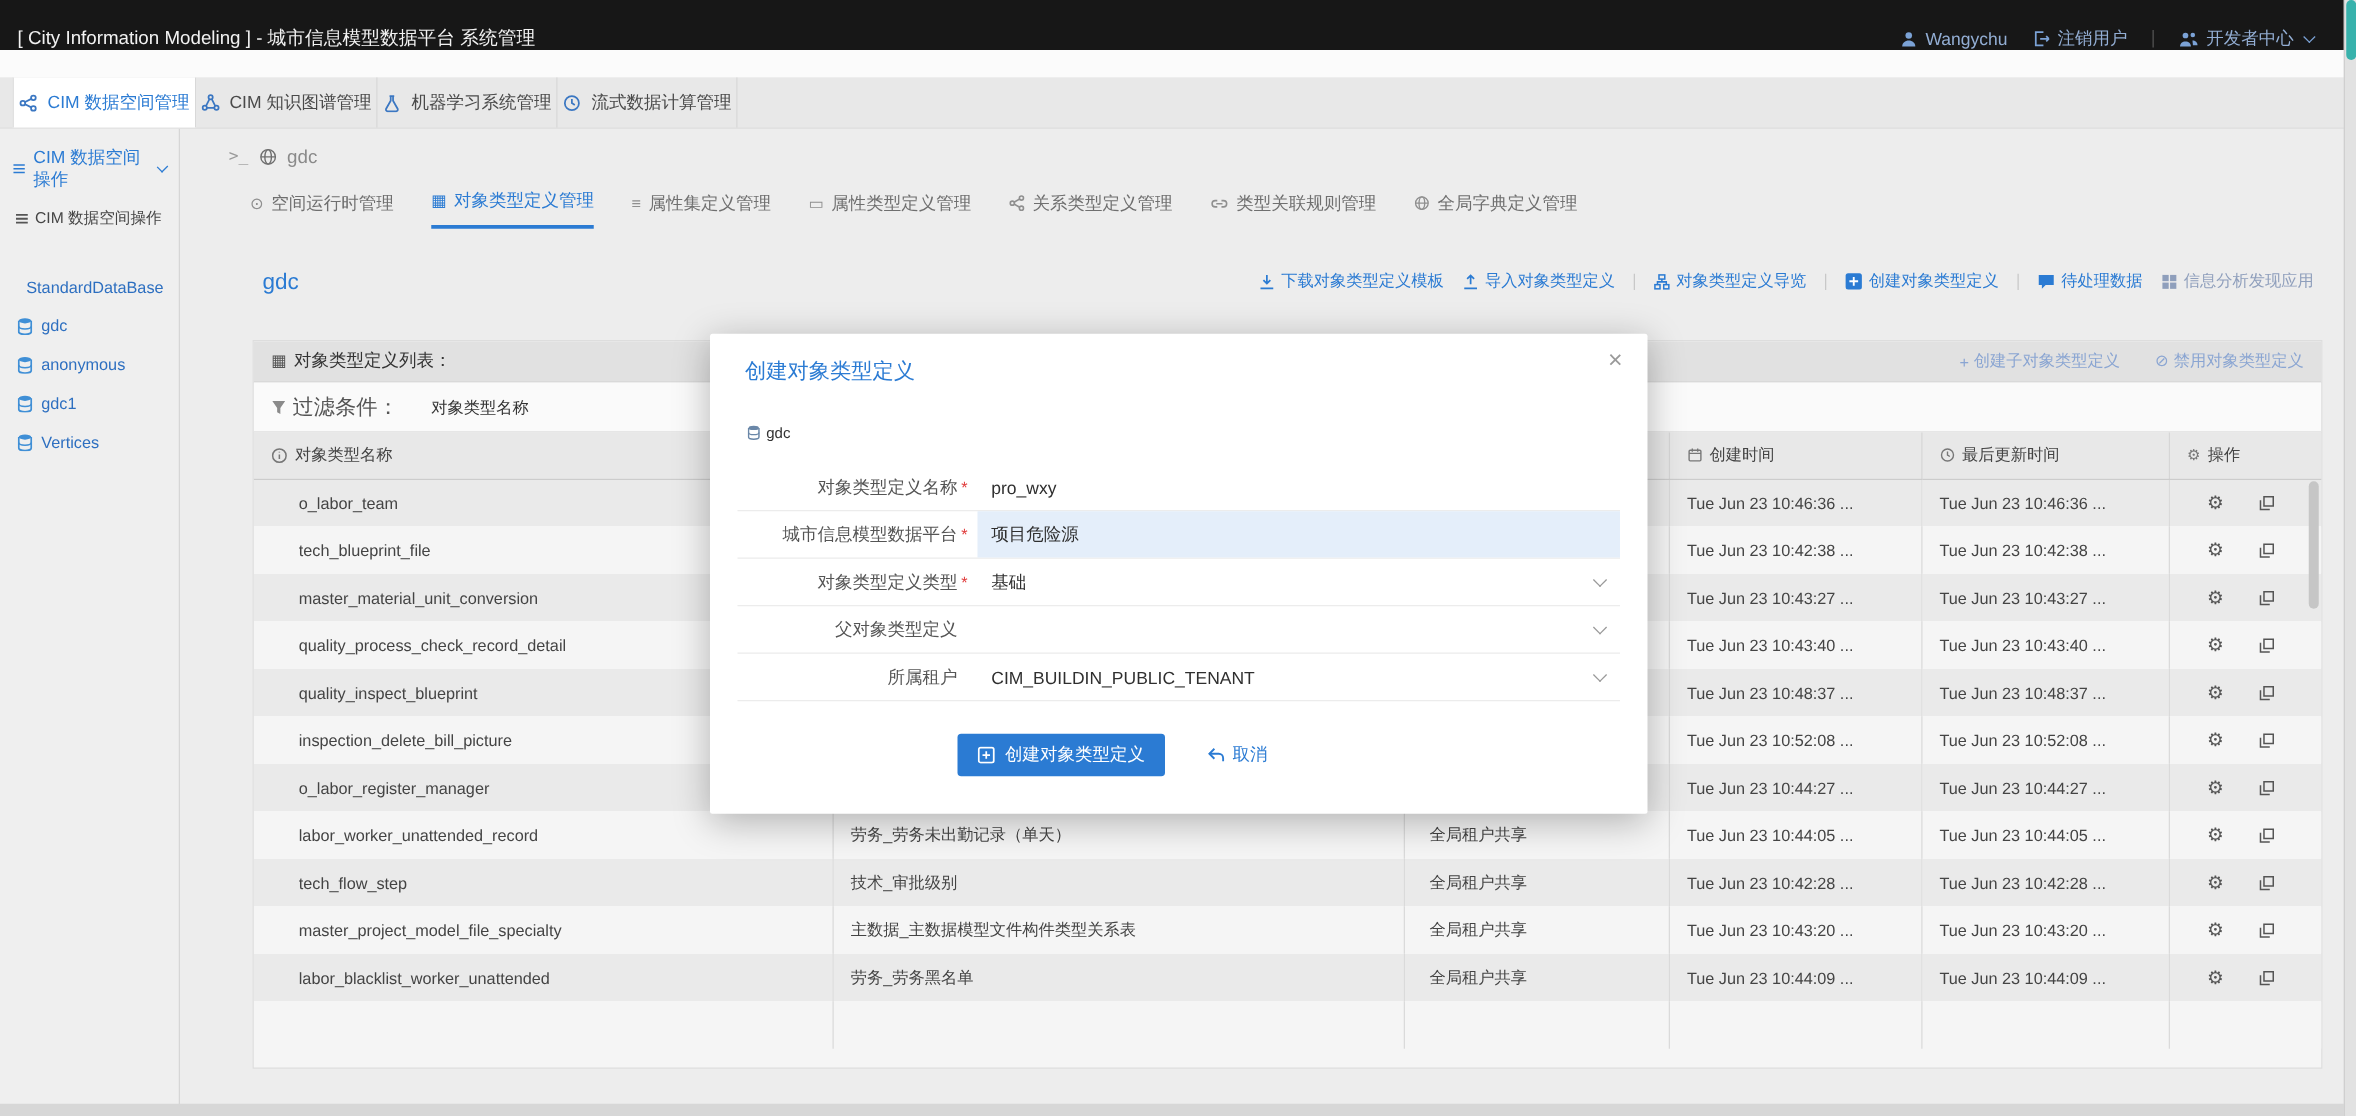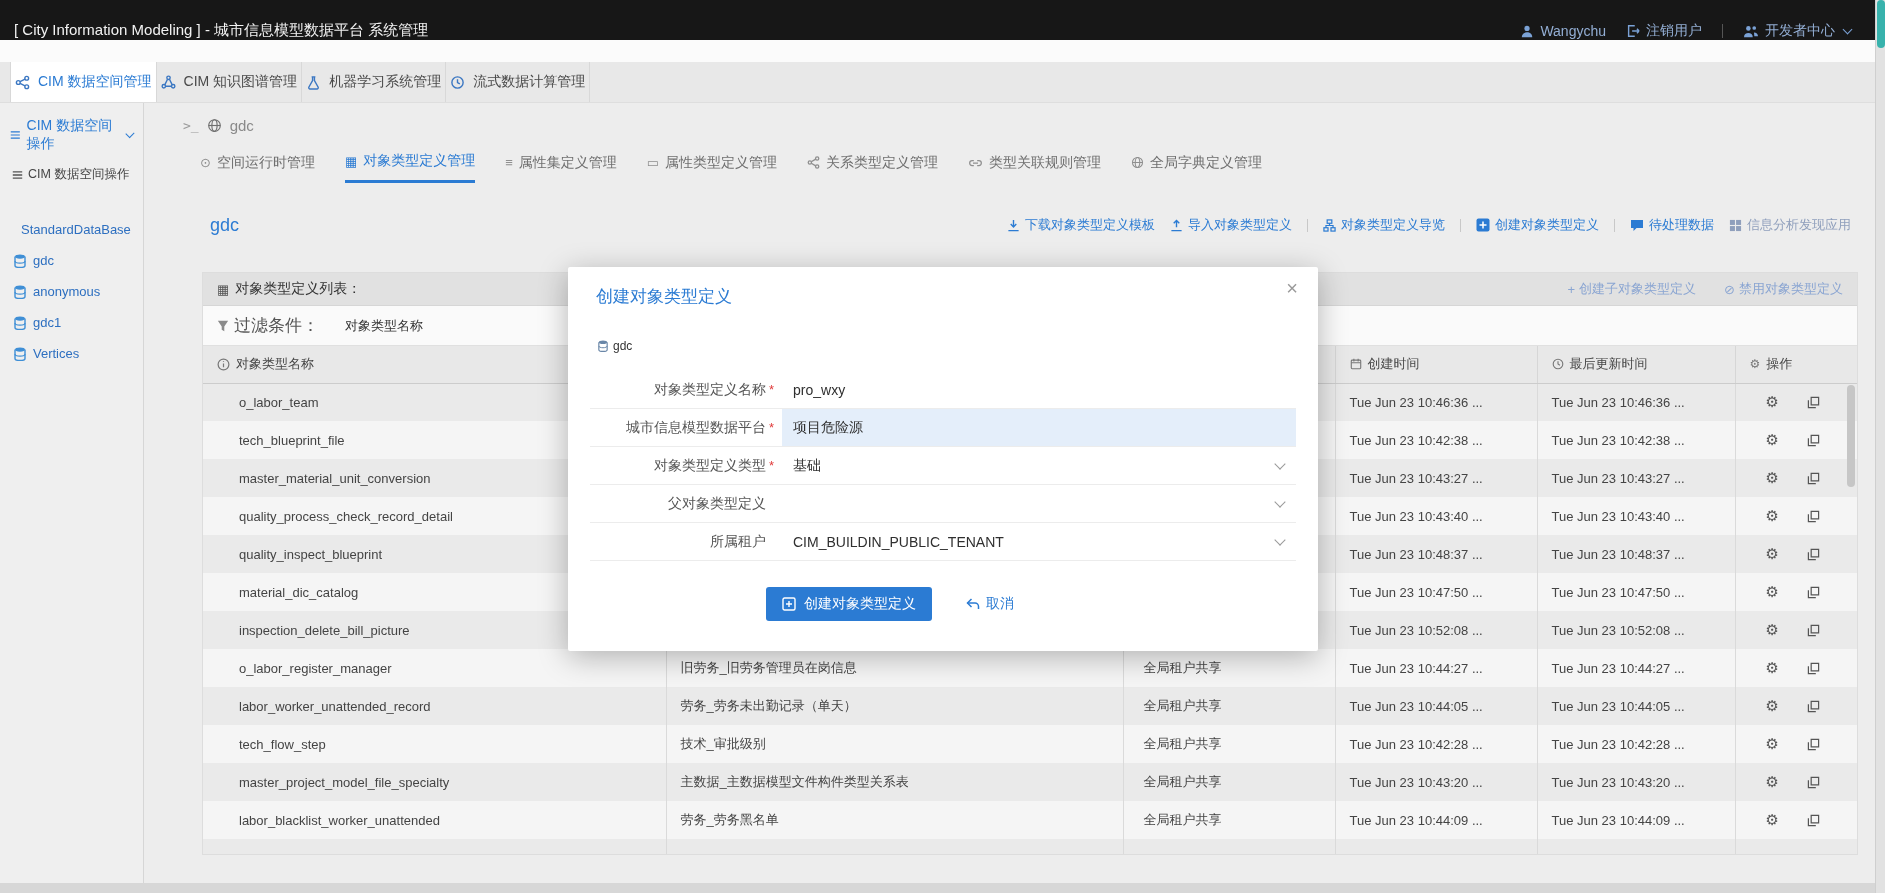--- a/index.html
+++ b/index.html
@@ -507,38 +507,20 @@
                 <span class="op-ic">
                   <svg width="13" height="13" viewBox="0 0 14 14" fill="none" stroke="#555" stroke-width="1.3">
                     <path d="M4.5 1.5h8v8h-8z"></path>
                     <path d="M9.5 12.5h-8v-8"></path>
                   </svg>
                 </span>
               </div>
             </td>
         </tr>
         <tr>
-          <td class="c-name">material_dic_catalog</td>
-          <td class="c-display"></td>
-          <td class="c-share"></td>
-          <td class="c-created">Tue Jun 23 10:47:50 ...</td>
-          <td class="c-updated">Tue Jun 23 10:47:50 ...</td>
-          <td>
-              <div class="ops">
-                <span class="gear-g">⚙</span>
-                <span class="op-ic">
-                  <svg width="13" height="13" viewBox="0 0 14 14" fill="none" stroke="#555" stroke-width="1.3">
-                    <path d="M4.5 1.5h8v8h-8z"></path>
-                    <path d="M9.5 12.5h-8v-8"></path>
-                  </svg>
-                </span>
-              </div>
-            </td>
-        </tr>
-        <tr>
           <td class="c-name">inspection_delete_bill_picture</td>
           <td class="c-display"></td>
           <td class="c-share"></td>
           <td class="c-created">Tue Jun 23 10:52:08 ...</td>
           <td class="c-updated">Tue Jun 23 10:52:08 ...</td>
           <td>
               <div class="ops">
                 <span class="gear-g">⚙</span>
                 <span class="op-ic">
                   <svg width="13" height="13" viewBox="0 0 14 14" fill="none" stroke="#555" stroke-width="1.3">

